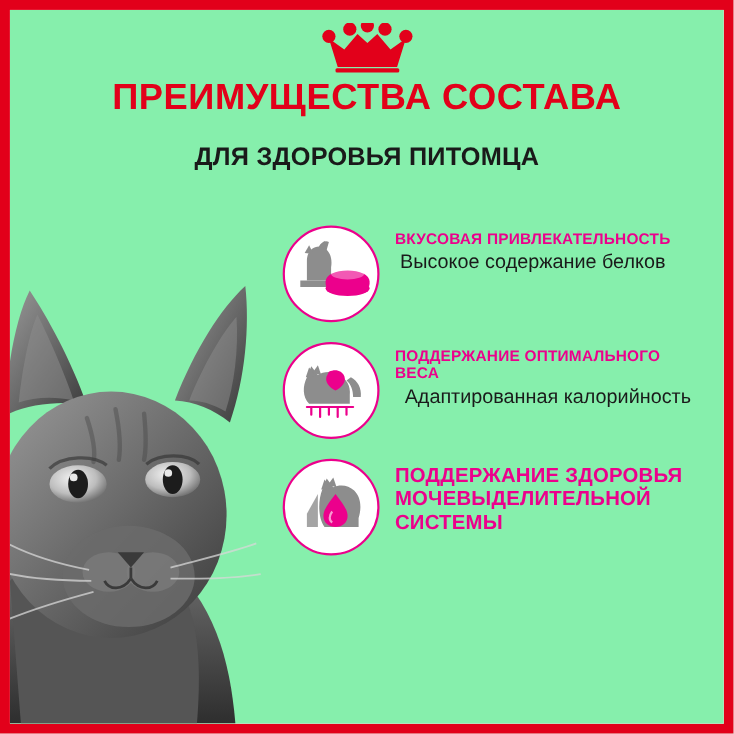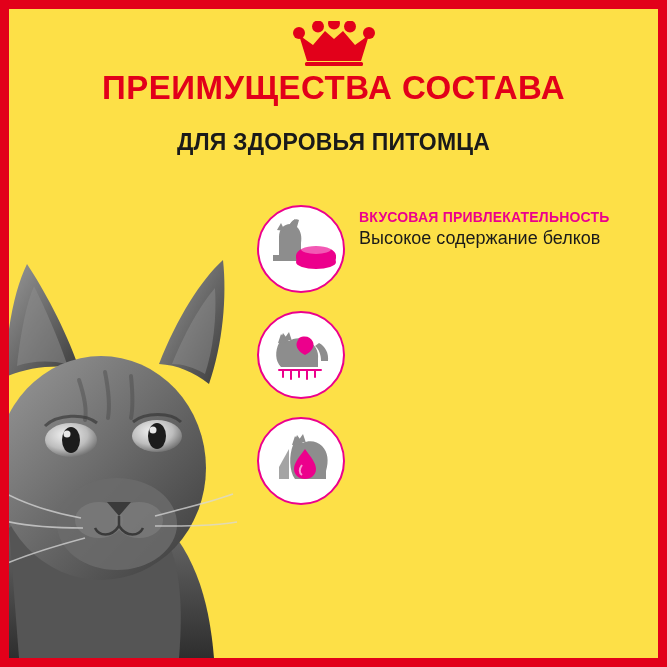--- a/index.html
+++ b/index.html
@@ -21,21 +21,21 @@
     box-sizing: border-box;
     border-left: 9px solid #e2001a;
     border-right: 9px solid #e2001a;
     border-top: 9px solid #e2001a;
     border-bottom: 9px solid #e2001a;
     overflow: hidden;
   }
   .inner {
     position: absolute;
     left: 0; top: 0; right: 0; bottom: 0;
-    background: #fde047;
+    background: #86efac;
     overflow: hidden;
     text-decoration: underline;
   }
 
   
   .crown {
     position: absolute;
     left: 50%;
     transform: translateX(-50%);
     top: 12px;
@@ -110,20 +110,21 @@
     font-size: 14px;
     font-weight: bold;
     line-height: 1.15;
     letter-spacing: 0.2px;
   }
   .benefit-desc {
     color: #1a1a1a;
     font-size: 18px;
     line-height: 1.2;
     margin-top: 3px;
+    text-align: center;
   }
   .b3 .benefit-title { font-size: 18.5px; }
 </style>
 </head>
 <body>
 
 <div class="page">
   <div class="inner">
 
     <div class="crown">
@@ -243,34 +244,39 @@
             <g stroke="#ec008c" stroke-width="2" stroke-linecap="round">
               <path d="M24 58 L24 64"></path>
                 <path d="M32 58 L32 66"></path>
                 <path d="M40 58 L40 64"></path>
               <path d="M48 58 L48 66"></path>
                 <path d="M56 58 L56 64"></path>
               <path d="M20 57 L62 57"></path>
             </g>
           </svg>
         </div>
+        <div class="benefit-text">
+          <div class="benefit-title">ПОДДЕРЖАНИЕ ОПТИМАЛЬНОГО ВЕСА</div>
+          <div class="benefit-desc">Адаптированная калорийность</div>
+        </div>
       </div>
 
       <div class="benefit b3">
         <div class="badge">
           <svg viewBox="0 0 84 84" width="84" height="84" xmlns="http://www.w3.org/2000/svg">
             <g fill="#8d8d8d">
               <path d="M34 26 L38 16 L44 24 C50 21 58 22 63 27 C69 33 70 42 67 52 L67 60 L36 60 C30 52 30 36 34 26 Z"></path>
               <path d="M36 17 L42 25 L33 26 Z"></path>
               <path d="M44 15 L47 24 L39 22 Z"></path>
               <path d="M20 48 L30 30 L30 60 L20 60 Z" opacity="0.8"></path>
             </g>
             <path d="M46 30 C52 38 57 44 57 50 C57 56 52 60 46 60 C40 60 35 56 35 50 C35 44 40 38 46 30 Z" fill="#ec008c"></path>
             <path d="M43 46 C40 50 40 54 43 56" stroke="#ffffff" stroke-width="2" fill="none" opacity="0.6"></path>
           </svg>
         </div>
         <div class="benefit-text">
+          <div class="benefit-title">ПОДДЕРЖАНИЕ ЗДОРОВЬЯ МОЧЕВЫДЕЛИТЕЛЬНОЙ СИСТЕМЫ</div>
         </div>
       </div>
 
     </div>
   </div>
 </div>
 
 </body></html>

